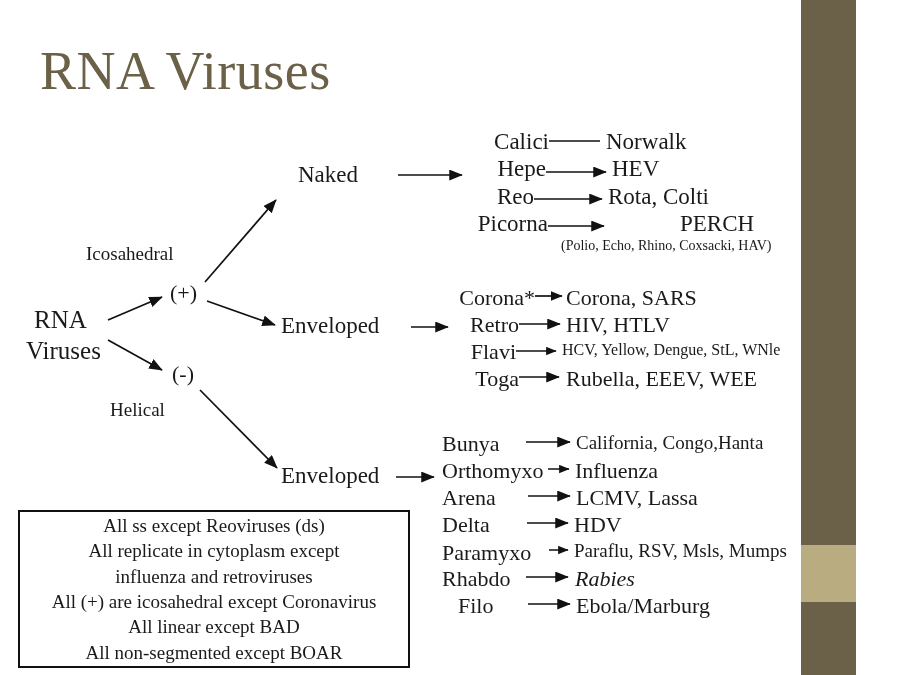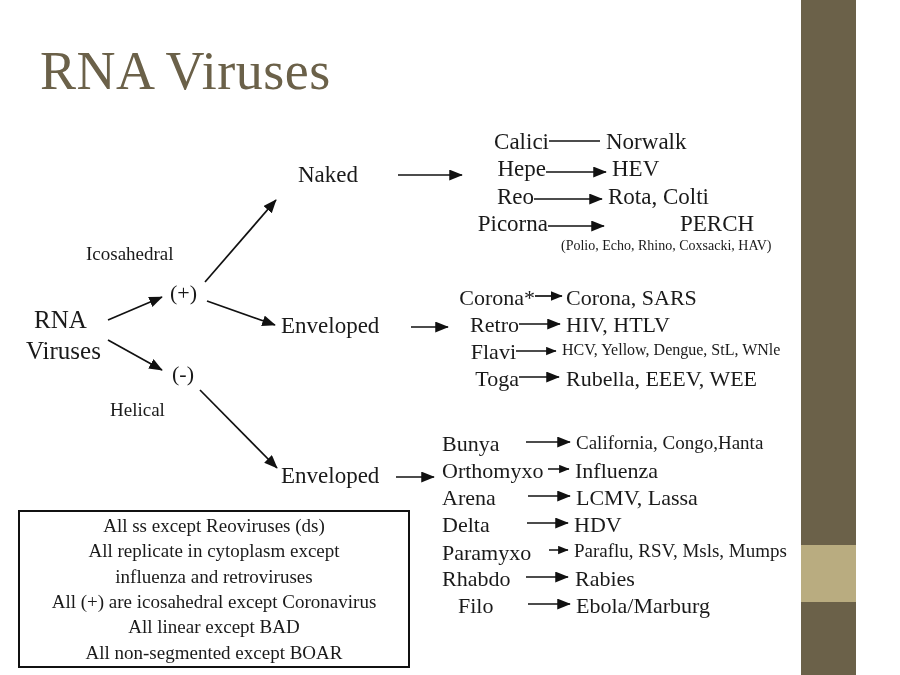--- a/index.html
+++ b/index.html
@@ -189,21 +189,21 @@
   <div class="lbl f23" style="left:442px; top:512px;">Delta</div>
   <div class="lbl f23" style="left:442px; top:540px;">Paramyxo</div>
   <div class="lbl f23" style="left:442px; top:566px;">Rhabdo</div>
   <div class="lbl f23" style="left:442px; top:593px;margin-left:16px;">Filo</div>
 
   <div class="lbl f20" style="left:576px; top:432px;">California, Congo,Hanta</div>
   <div class="lbl f23" style="left:575px; top:458px;">Influenza</div>
   <div class="lbl f23" style="left:576px; top:485px;">LCMV, Lassa</div>
   <div class="lbl f23" style="left:574px; top:512px;">HDV</div>
   <div class="lbl f20" style="left:574px; top:540px;">Paraflu, RSV,  Msls, Mumps</div>
-  <div class="lbl f23" style="left:575px; top:566px;">Rabies</div>
+  <div class="lbl f23" style="left:575px; top:566px;font-style:italic;">Rabies</div>
   <div class="lbl f23" style="left:576px; top:593px;">Ebola/Marburg</div>
 
   <div class="notebox">
     <div>All ss except Reoviruses (ds)</div>
     <div>All replicate in cytoplasm except</div>
     <div>influenza and retroviruses</div>
     <div>All (+) are icosahedral except Coronavirus</div>
     <div>All linear except BAD</div>
     <div>All non-segmented except BOAR</div>
   </div>

